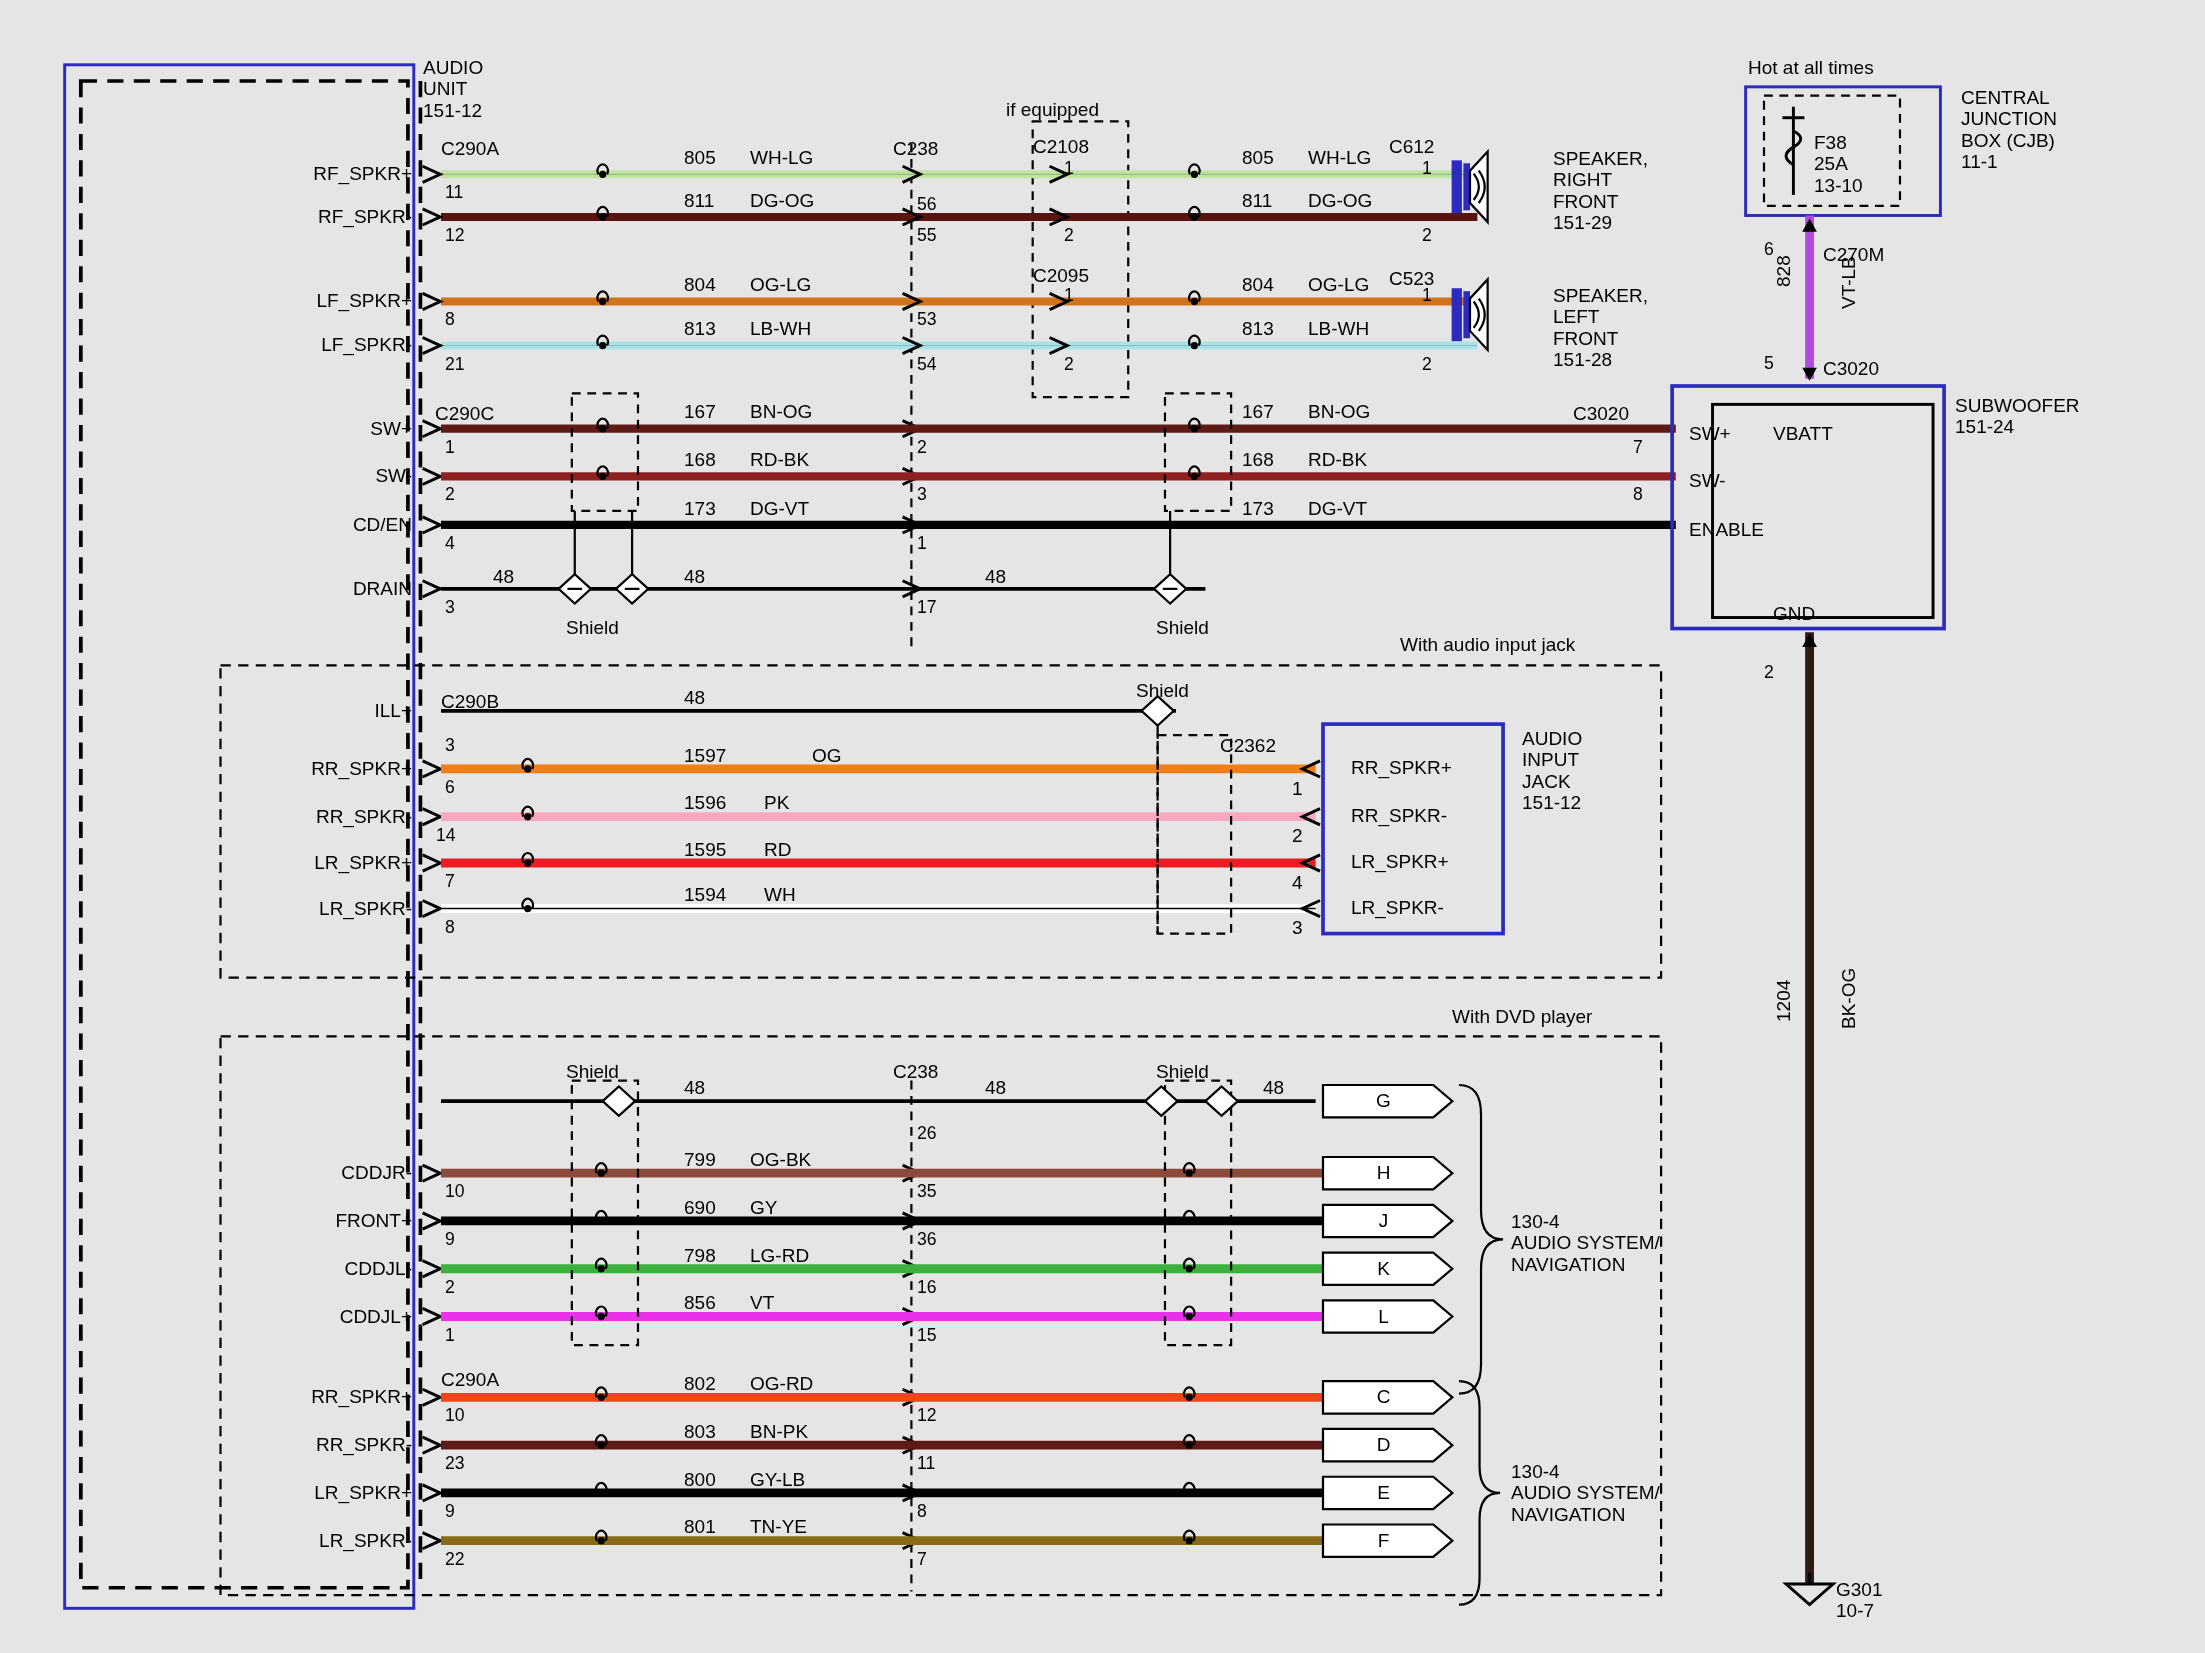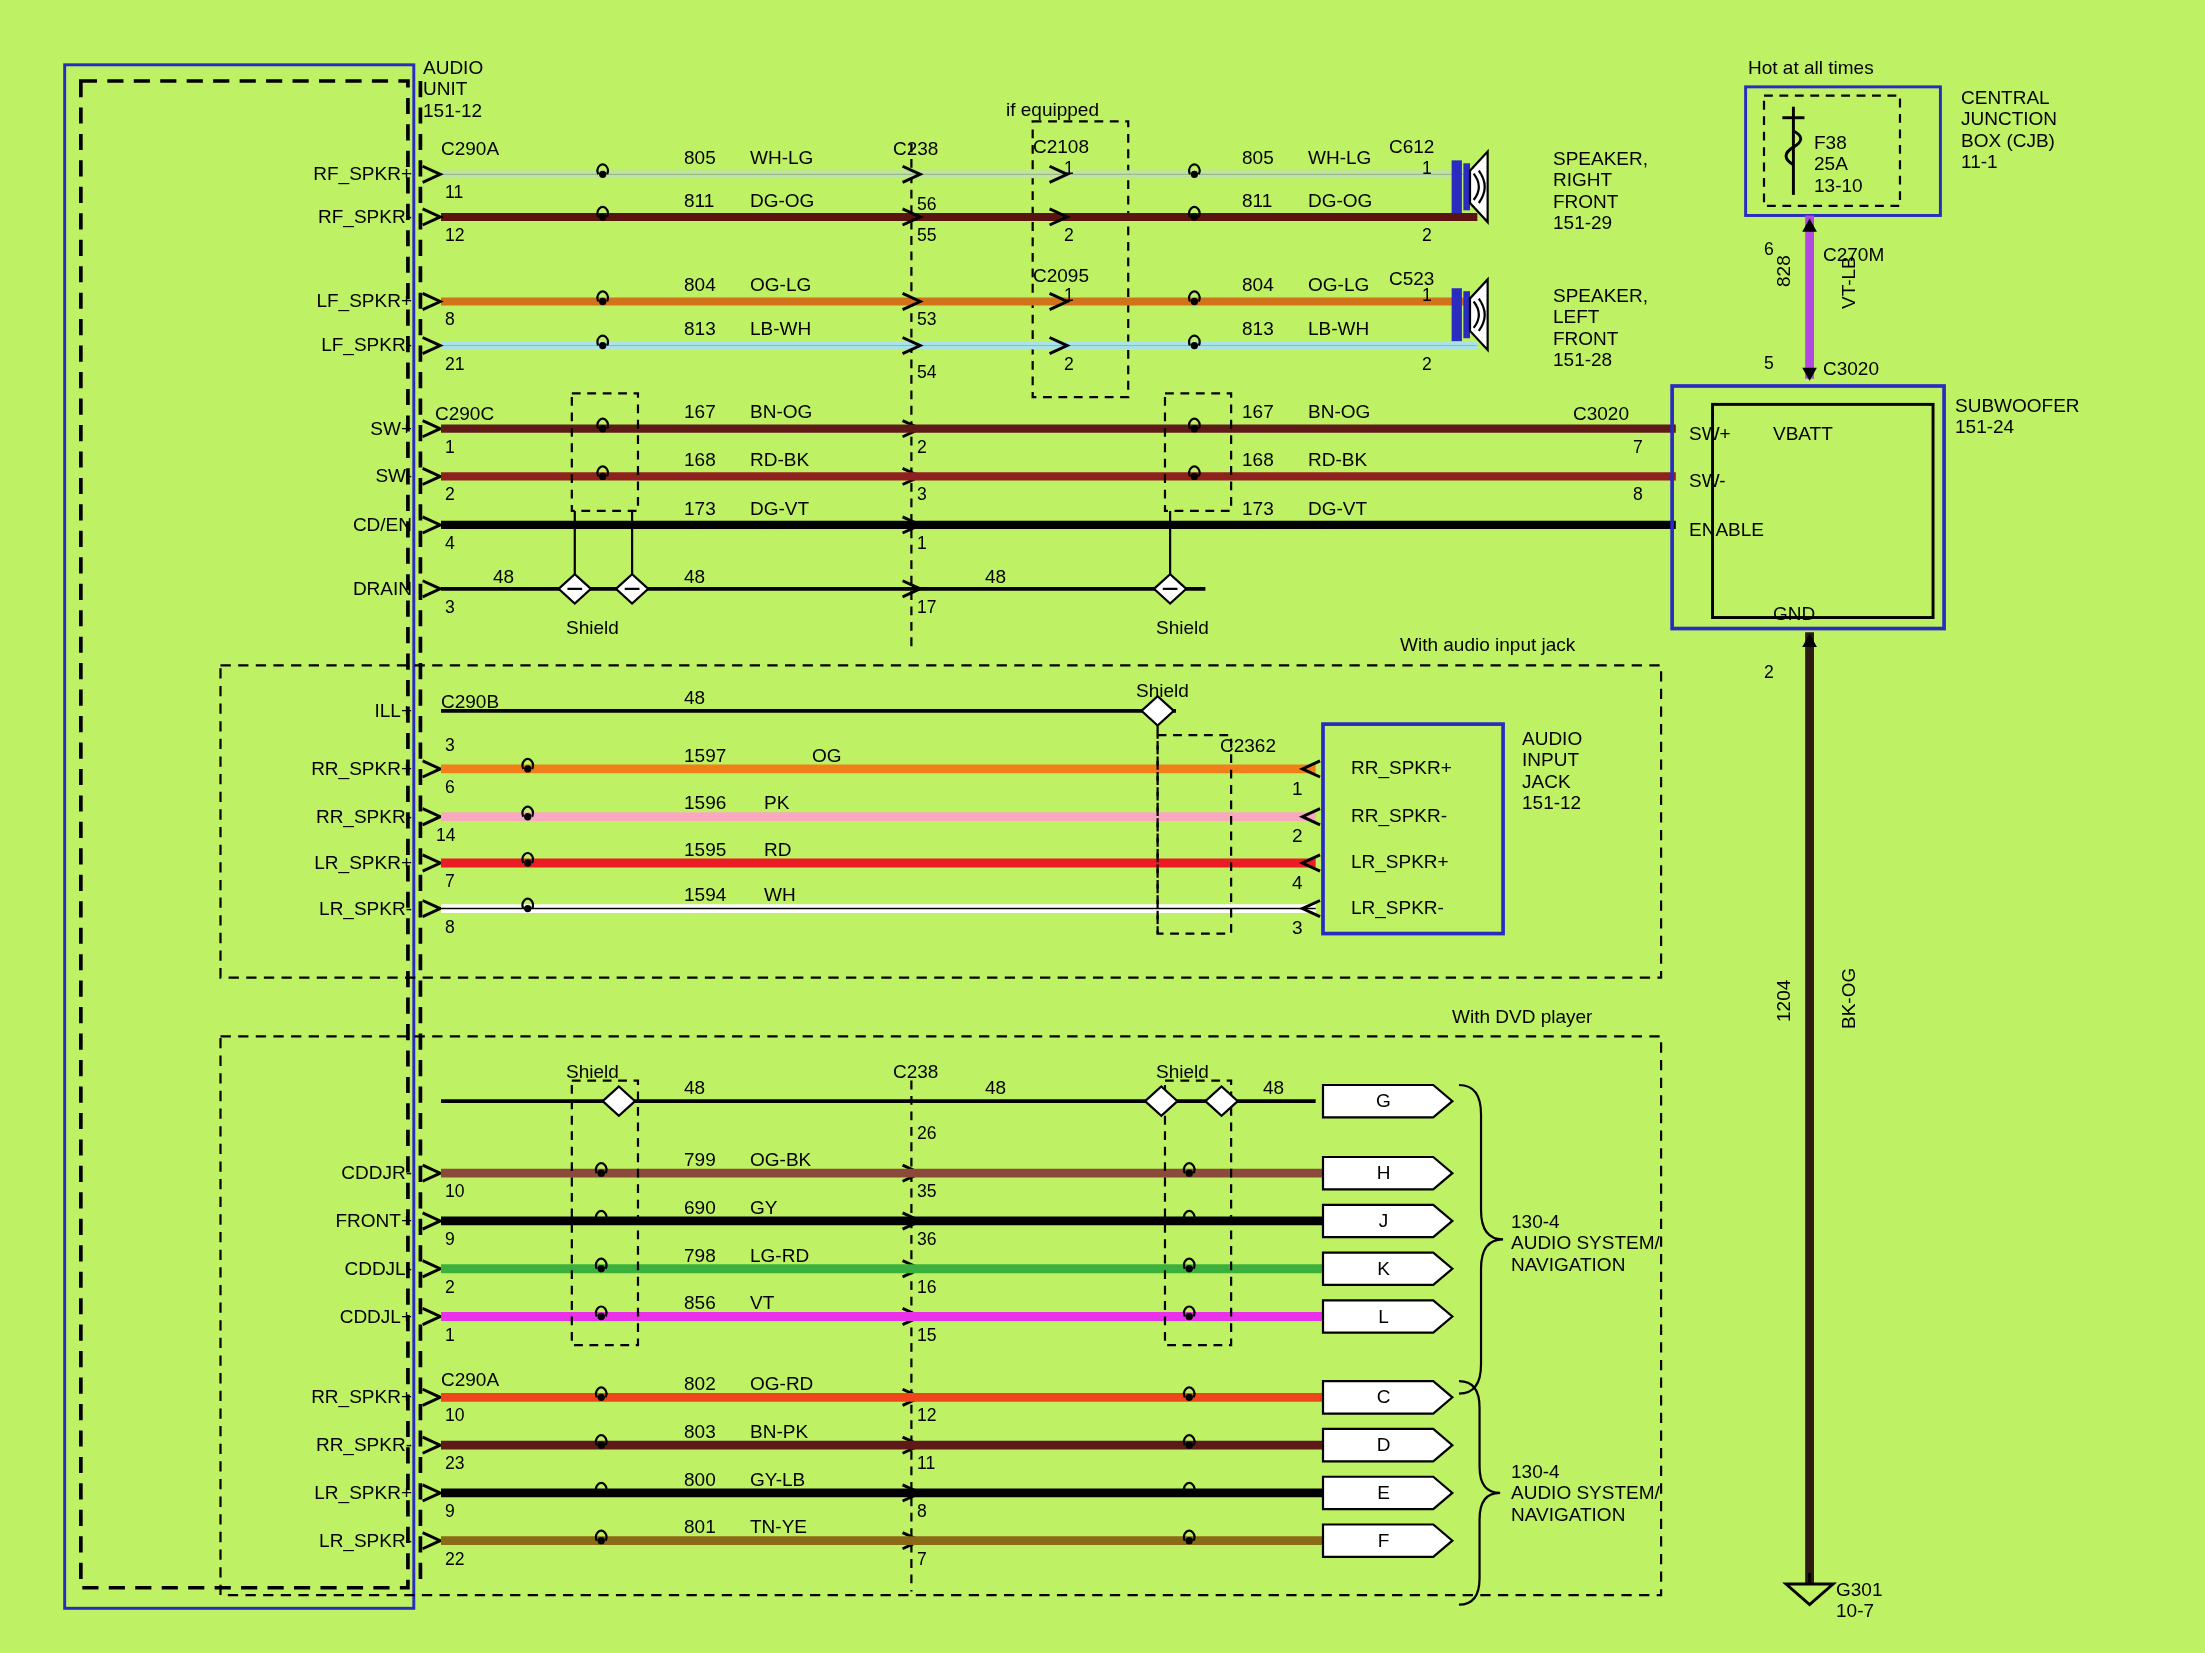--- a/index.html
+++ b/index.html
@@ -1,17 +1,17 @@
 <!DOCTYPE html>
 <html style="font-size:11.8px"><head>
 <meta charset="utf-8">
 <style>
   html,body{margin:0;padding:0;background:#fff;}
   body{font-family:"Liberation Sans", sans-serif;}
-  #stage{position:relative;width:2205px;height:1654px;background:#bef264;overflow:hidden;}
+  #stage{position:relative;width:2205px;height:1654px;background:#e5e5e5;overflow:hidden;}
   .lbl{position:absolute;font-size:19px;color:#000;white-space:pre;line-height:1.12;}
   .lbl.r{text-align:right;}
   .lbl.c{text-align:center;}
   .pin{position:absolute;font-size:17.6px;color:#000;}
   svg{position:absolute;left:0;top:0;overflow:visible;}
 </style>
 </head>
 <body>
 
 <div id="stage">
@@ -468,21 +468,21 @@
   <div class="lbl" style="left:1242px; top:401px;">167</div>
   <div class="lbl" style="left:1308px; top:401px;">BN-OG</div>
   <div class="lbl" style="left:1242px; top:449px;">168</div>
   <div class="lbl" style="left:1308px; top:449px;">RD-BK</div>
   <div class="lbl" style="left:1242px; top:498px;">173</div>
   <div class="lbl" style="left:1308px; top:498px;">DG-VT</div>
 
   <div class="pin" style="left:917px; top:194px;">56</div>
   <div class="pin" style="left:917px; top:225px;">55</div>
   <div class="pin" style="left:917px; top:309px;">53</div>
-  <div class="pin" style="left:917px; top:354px;margin-top:8px;">54</div>
+  <div class="pin" style="left:917px; top:354px;">54</div>
   <div class="pin" style="left:917px; top:437px;">2</div>
   <div class="pin" style="left:917px; top:484px;">3</div>
   <div class="pin" style="left:917px; top:533px;">1</div>
   <div class="pin" style="left:917px; top:597px;">17</div>
   <div class="pin" style="left:917px; top:1123px;">26</div>
   <div class="pin" style="left:917px; top:1181px;">35</div>
   <div class="pin" style="left:917px; top:1229px;">36</div>
   <div class="pin" style="left:917px; top:1277px;">16</div>
   <div class="pin" style="left:917px; top:1325px;">15</div>
   <div class="pin" style="left:917px; top:1405px;">12</div>

